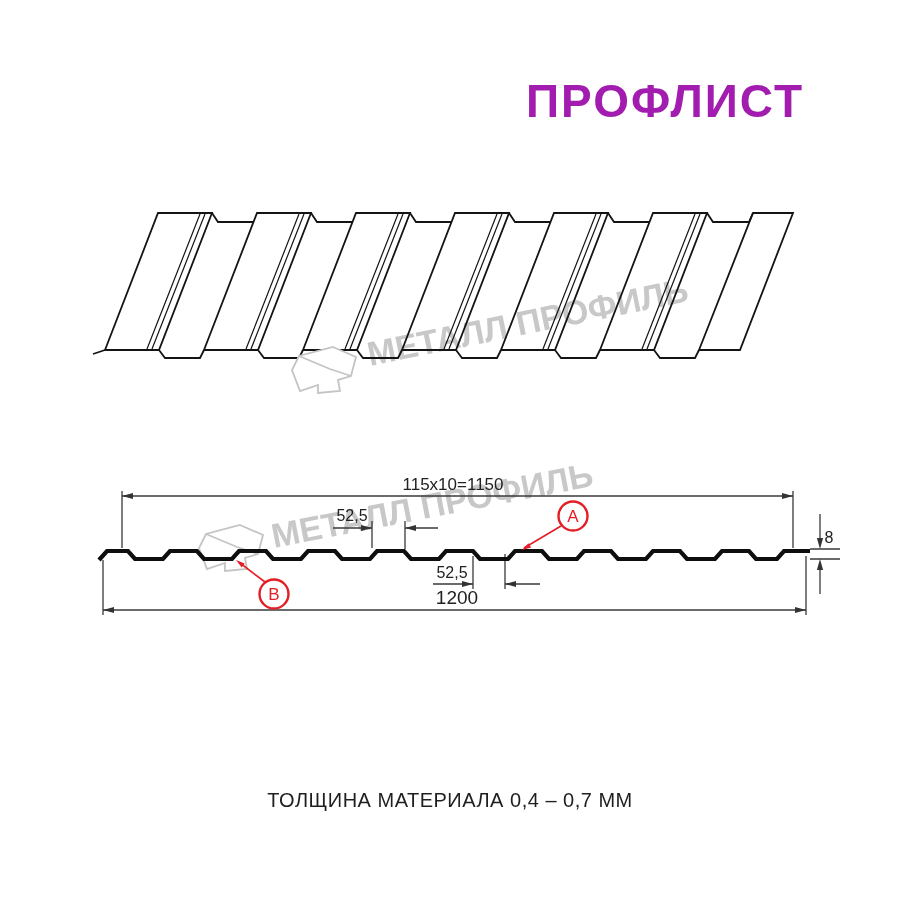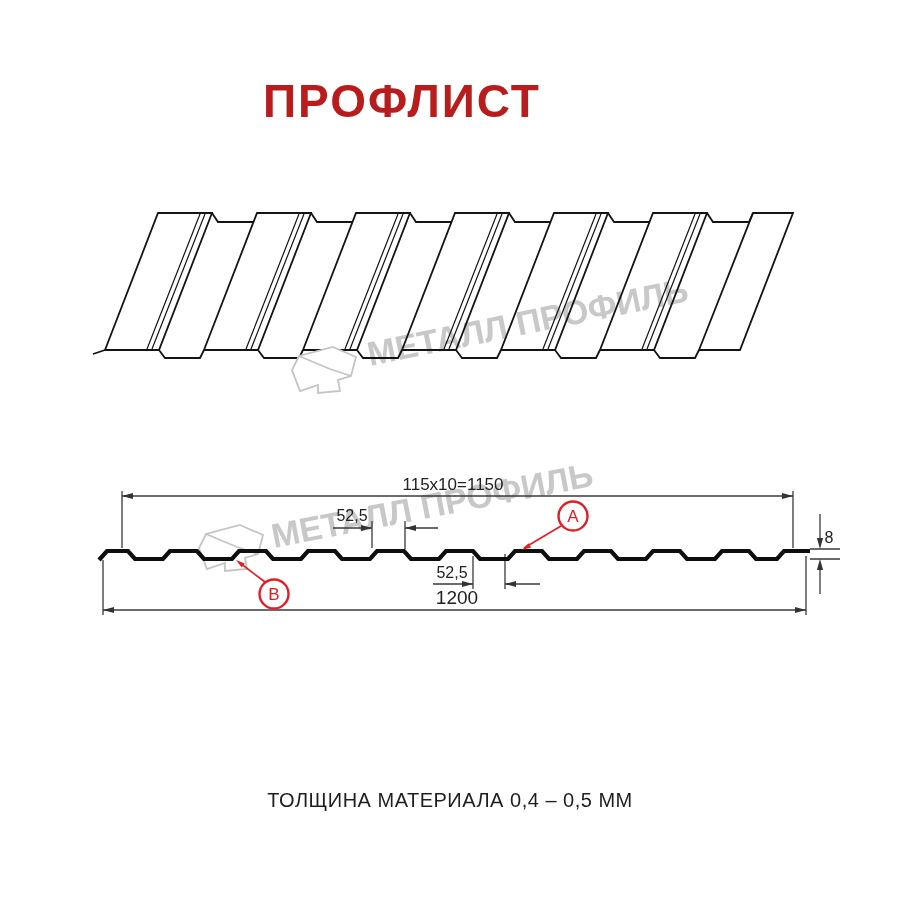--- a/index.html
+++ b/index.html
@@ -1,19 +1,19 @@
 <!DOCTYPE html>
 <html><head>
 <meta charset="utf-8">
 <style>
   html,body{margin:0;padding:0;background:#fff;}
   .page{position:relative;width:900px;height:900px;background:#ffffff;overflow:hidden;
         font-family:"Liberation Sans", sans-serif;}
-  .title{position:absolute;top:74px;left:0;width:804px;text-align:center;
-         font-size:46px;font-weight:700;letter-spacing:2px;color:#b91c1c;}
+  .title{position:absolute;top:74px;left:0;width:804px;text-align:right;
+         font-size:46px;font-weight:700;letter-spacing:2px;color:#a21caf;}
   .subtitle{position:absolute;top:134px;left:0;width:900px;text-align:center;
             font-size:21px;font-weight:400;color:#1a1a1a;}
   .footer{position:absolute;top:789px;left:0;width:900px;text-align:center;
           font-size:20px;font-weight:500;letter-spacing:0.5px;color:#1f1f1f;}
   svg.art{position:absolute;left:0;top:0;}
   .wm{font-family:"Liberation Sans",sans-serif;font-weight:700;font-size:34px;fill:#c8c8c8;}
   .dimtxt{font-family:"Liberation Sans",sans-serif;fill:#222;}
   .redtxt{font-family:"Liberation Sans",sans-serif;fill:#e31e24;}
 </style>
 </head>
@@ -117,14 +117,14 @@
       <text class="redtxt" x="573" y="522" font-size="17" text-anchor="middle">А</text>
     </g>
     <g>
       <line x1="265" y1="582" x2="240" y2="563" stroke="#e31e24" stroke-width="1.6"></line>
       <path d="M236 560 L244.7 563.4 L241.7 567.4 Z" fill="#e31e24"></path>
       <circle cx="274" cy="594" r="14.5" fill="#ffffff" stroke="#e31e24" stroke-width="2.4"></circle>
       <text class="redtxt" x="274" y="600" font-size="17" text-anchor="middle">В</text>
     </g>
   </svg>
 
-  <div class="footer">ТОЛЩИНА МАТЕРИАЛА 0,4 – 0,5 ММ</div>
+  <div class="footer">ТОЛЩИНА МАТЕРИАЛА 0,4 – 0,7 ММ</div>
 </div>
 
 </body></html>

